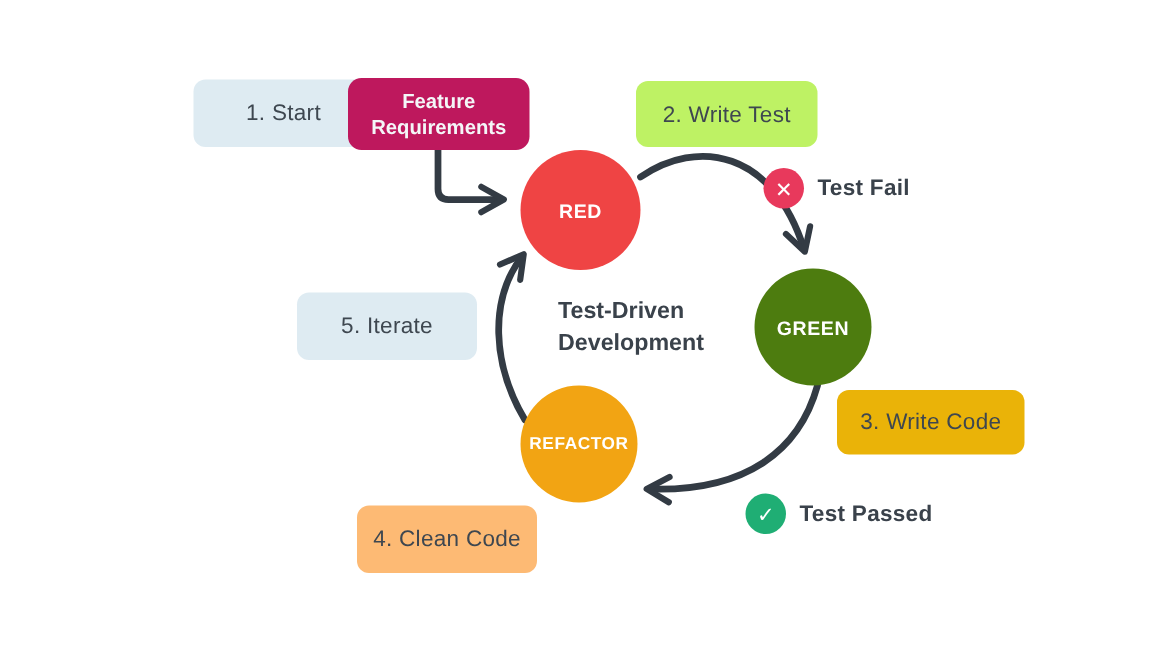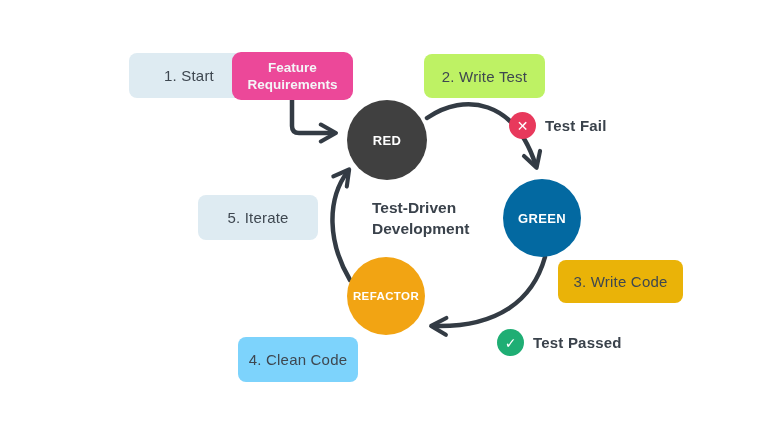--- a/index.html
+++ b/index.html
@@ -112,33 +112,33 @@
       </marker>
     </defs>
     <path class="flow" d="M 292 100 L 292 126 Q 292 133 299 133 L 334 133" marker-end="url(#arrowhead)" style="stroke: rgb(51, 59, 68);"></path>
     <path class="flow" d="M 427 118 C 465 92, 515 100, 536 166" marker-end="url(#arrowhead)" style="stroke: rgb(51, 59, 68);"></path>
     <path class="flow" d="M 545 257 C 533 300, 498 328, 433 326" marker-end="url(#arrowhead)" style="stroke: rgb(51, 59, 68);"></path>
     <path class="flow" d="M 350 280 C 328 243, 326 200, 348 171" marker-end="url(#arrowhead)" style="stroke: rgb(51, 59, 68);"></path>
   </svg>
 
   <div class="step-box" style="left: 98px; top: 53px; width: 120px; height: 45px; background-color: rgb(222, 235, 242); margin-left: 31px;">1. Start</div>
 
-  <div class="feature-box" style="left: 232px; top: 52px; width: 121px; height: 48px; background-color: #ec4899;">Feature Requirements</div>
+  <div class="feature-box" style="left: 232px; top: 52px; width: 121px; height: 48px; background-color: #be185d;">Feature Requirements</div>
 
   <div class="step-box" style="left: 424px; top: 54px; width: 121px; height: 44px; background-color: #bef264;">2. Write Test</div>
 
   <div class="step-box" style="left: 558px; top: 260px; width: 125px; height: 43px; background-color: #eab308;">3. Write Code</div>
 
-  <div class="step-box" style="left: 238px; top: 337px; width: 120px; height: 45px; background-color: #7dd3fc;">4. Clean Code</div>
+  <div class="step-box" style="left: 238px; top: 337px; width: 120px; height: 45px; background-color: #fdba74;">4. Clean Code</div>
 
   <div class="step-box" style="left: 198px; top: 195px; width: 120px; height: 45px; background-color: rgb(222, 235, 242);">5. Iterate</div>
 
-  <div class="node node-red" style="background-color: #404040;">RED</div>
+  <div class="node node-red" style="background-color: #ef4444;">RED</div>
 
-  <div class="node node-green" style="background-color: #0369a1;">GREEN</div>
+  <div class="node node-green" style="background-color: #4d7c0f;">GREEN</div>
 
   <div class="node node-refactor" style="background-color: rgb(242, 164, 19);">REFACTOR</div>
 
   <div class="diagram-title" style="color: rgb(58, 66, 75);">Test-Driven Development</div>
 
   <div class="status" style="left:509px; top:112px;">
     <span class="status-icon" style="background-color: rgb(232, 57, 92);">✕</span>
     <span class="status-label" style="color: rgb(58, 66, 75);">Test Fail</span>
   </div>
 

